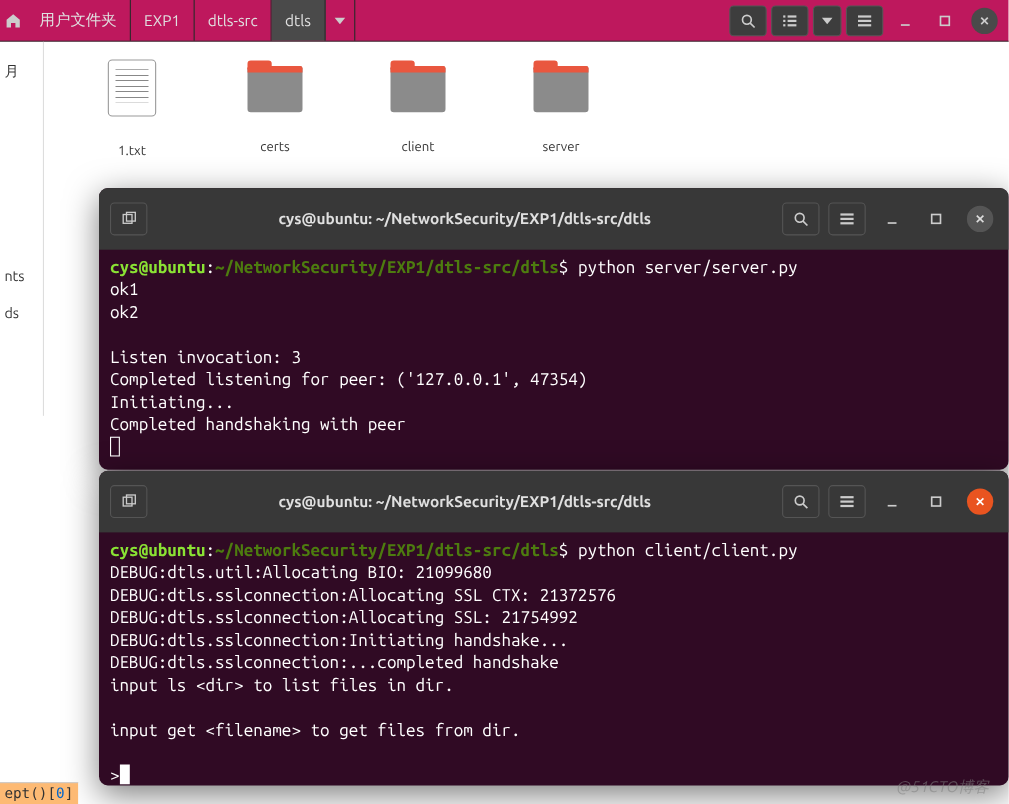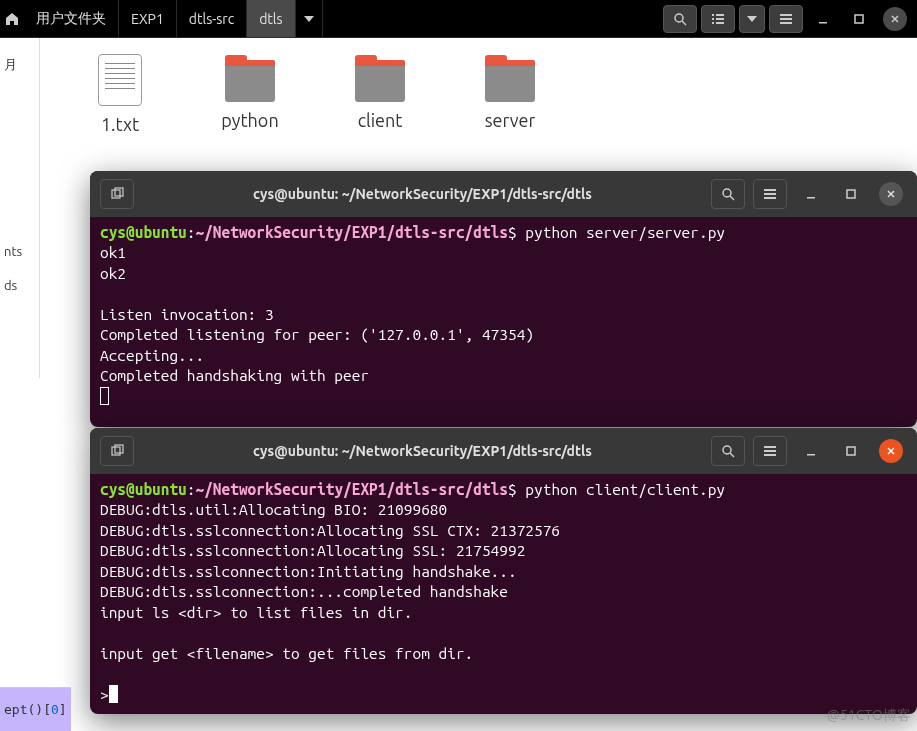--- a/index.html
+++ b/index.html
@@ -7,21 +7,21 @@
       font-family: "Ubuntu", "Noto Sans", sans-serif;
       background: #fff;
       width: 917px;
       height: 731px;
       overflow: hidden;
       position: relative;
     }
 
     
     .fm-toolbar {
-      background: #000000;
+      background: #be185d;
       height: 38px;
       display: flex;
       align-items: center;
       border-bottom: 1px solid #2a2a2a;
     }
     .fm-home-icon {
       width: 24px;
       height: 38px;
       display: flex;
       align-items: center;
@@ -155,38 +155,38 @@
       content: "";
       position: absolute;
       top: 0;
       left: 0;
       right: 0;
       height: 6px;
       background: #e9573f;
       border-radius: 2px 2px 0 0;
     }
     .file-label {
-      margin-top: 8px;
-      font-size: 18px;
+      margin-top: 25px;
+      font-size: 12px;
       color: #333;
     }
 
     
     .terminal {
       position: absolute;
       background: #300a24;
       border-radius: 8px;
       overflow: hidden;
       box-shadow: 0 8px 30px rgba(0,0,0,0.5);
     }
     .term1 { left: 90px; top: 171px; width: 827px; height: 256px; }
     .term2 { left: 90px; top: 428px; width: 827px; height: 286px; }
 
     .term-titlebar {
-      height: 46px;
+      height: 56px;
       background: #383838;
       display: flex;
       align-items: center;
       padding: 0 10px;
       gap: 8px;
     }
     .term-newtab {
       width: 34px;
       height: 30px;
       border: 1px solid #555;
@@ -232,54 +232,55 @@
 
     .term-body {
       padding: 6px 10px;
       font-family: "Ubuntu Mono", monospace;
       font-size: 15.5px;
       line-height: 1.32;
       color: #fff;
       white-space: pre;
     }
     .prompt-user { color: #8ae234; font-weight: bold; }
-    .prompt-path { color: #f9a8d4; font-weight: bold; }
+    .prompt-path { color: #4d7c0f; font-weight: bold; }
     .prompt-dollar { color: #fff; }
     .cursor {
       display: inline-block;
       width: 9px;
       height: 18px;
       background: #fff;
       vertical-align: text-bottom;
     }
     .cursor.hollow {
       background: transparent;
       border: 1px solid #fff;
     }
 
     
     .watermark {
       position: absolute;
-      right: 6px;
+      right: 18px;
       bottom: 6px;
       color: rgba(128,128,128,0.55);
       font-size: 14px;
+      font-style: italic;
       text-align: center;
     }
 
     .bottom-frag {
       position: absolute;
       left: 0;
       bottom: 0;
-      padding: 14px 4px;
+      padding: 2px 4px;
       font-family: monospace;
       font-size: 13px;
       color: #333;
       border-top: 1px solid #ccc;
-      background: #c4b5fd;
+      background: #fdba74;
     }
     .bottom-frag .n { color: #0066cc; }
   </style>
 </head>
 <body>
 
 <div class="fm-toolbar">
   <div class="fm-home-icon">
     <svg width="16" height="16" viewBox="0 0 16 16">
         <path fill="#ccc" d="M8 2L2 7v7h4v-4h4v4h4V7z"></path>
@@ -351,21 +352,21 @@
     <div class="fm-sb-item">nts</div>
     <div class="fm-sb-item">ds</div>
   </div>
   <div class="fm-main">
     <div class="file-item">
       <div class="file-icon-txt"></div>
       <div class="file-label">1.txt</div>
     </div>
     <div class="file-item">
       <div class="folder-icon"></div>
-      <div class="file-label">python</div>
+      <div class="file-label">certs</div>
     </div>
     <div class="file-item">
       <div class="folder-icon"></div>
       <div class="file-label">client</div>
     </div>
     <div class="file-item">
       <div class="folder-icon"></div>
       <div class="file-label">server</div>
     </div>
   </div>
@@ -409,21 +410,21 @@
           <line x1="9" y1="3" x2="3" y2="9" stroke="#ddd" stroke-width="1.5"></line>
         </svg>
     </div>
   </div>
   <div class="term-body"><span class="prompt-user">cys@ubuntu</span><span class="prompt-dollar">:</span><span class="prompt-path">~/NetworkSecurity/EXP1/dtls-src/dtls</span><span class="prompt-dollar">$</span> <span>python server/server.py</span>
 <span>ok1</span>
 <span>ok2</span>
 <span></span>
 <span>Listen invocation: 3</span>
 <span>Completed listening for peer: ('127.0.0.1', 47354)</span>
-<span>Accepting...</span>
+<span>Initiating...</span>
 <span>Completed handshaking with peer</span>
 <span class="cursor hollow"></span></div>
 </div>
 
 <div class="terminal term2">
   <div class="term-titlebar">
     <div class="term-newtab">
       <svg width="14" height="14" viewBox="0 0 14 14">
           <rect x="2" y="3" width="8" height="8" fill="none" stroke="#ccc" stroke-width="1.2"></rect>
           <rect x="5" y="1" width="8" height="8" fill="none" stroke="#ccc" stroke-width="1.2"></rect>

